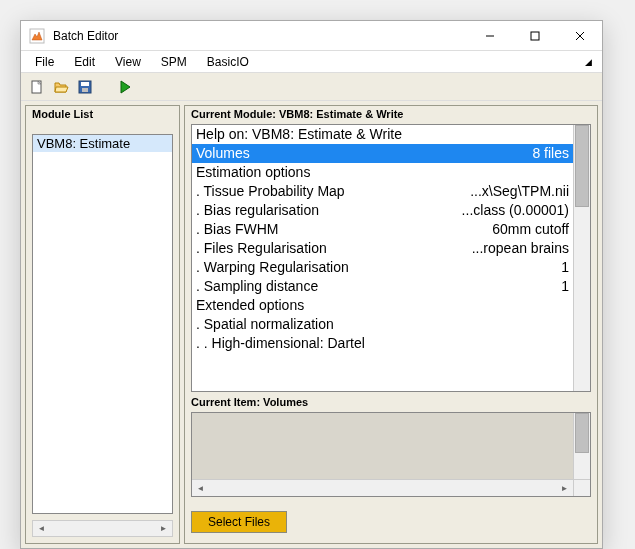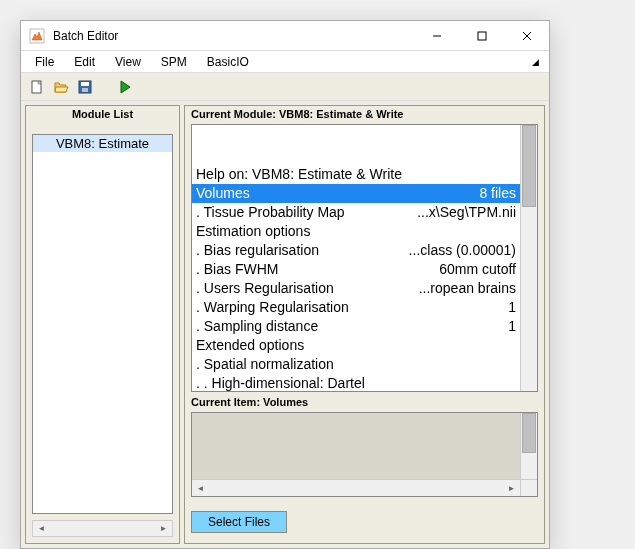--- a/index.html
+++ b/index.html
@@ -5,21 +5,21 @@
   * { box-sizing: border-box; }
   body {
     margin: 0;
     padding: 20px;
     background: #f0f0f0;
     font-family: "Segoe UI", Tahoma, sans-serif;
     font-size: 12px;
     color: #000;
   }
   .window {
-    width: 530px;
+    width: 583px;
     height: 529px;
     background: #efece1;
     border: 1px solid #aaa;
     box-shadow: 0 6px 24px rgba(0,0,0,0.18);
     display: flex;
     flex-direction: column;
   }
   .titlebar {
     height: 30px;
     background: #fff;
@@ -73,21 +73,21 @@
     gap: 4px;
     overflow: hidden;
   }
   .panel {
     border: 1px solid #9a9a8a;
     background: #efece1;
     display: flex;
     flex-direction: column;
     padding: 0;
   }
-  .panel-left { width: 155px; text-align: center; }
+  .panel-left { width: 155px; }
   .panel-right { flex: 1; }
   .panel-title {
     font-weight: bold;
     font-size: 11px;
     padding: 2px 6px;
     color: #000;
   }
   .listbox {
     margin: 2px 6px 6px 6px;
     background: #fff;
@@ -100,21 +100,21 @@
   .module-list-scroll {
     flex:1; display:flex; flex-direction:column;
   }
   .hscroll-track {
     height: 17px; background:#f0f0f0; border:1px solid #ccc;
     margin: 0 6px 6px 6px; display:flex; align-items:center; justify-content:space-between;
   }
   .hscroll-btn { width:17px; height:15px; display:flex; align-items:center; justify-content:center; font-size:8px; color:#666; }
 
   .param-list { height: 268px; margin-bottom:2px; position:relative; }
-  .param-list-inner { position:absolute; top:0; bottom:0; left:0; right:17px; overflow:hidden;margin-top:40px; }
+  .param-list-inner { position:absolute; top:0; bottom:0; left:0; right:17px; overflow:hidden; }
   .vscroll-strip { position:absolute; top:0; right:0; bottom:0; width:17px; background:#f0f0f0; border-left:1px solid #ccc;}
   .vscroll-thumb { position:absolute; top:0; left:1px; right:1px; height:82px; background:#c0c0c0; border:1px solid #aaa; }
   .prow {
     display:flex; padding: 0 4px; font-size: 14px; line-height:19px;
     white-space: nowrap;
   }
   .prow .label { flex:1; overflow:hidden; text-overflow:clip; }
   .prow .value { text-align:right; padding-left:8px; }
   .prow.help { font-size:14px; }
   .prow.selected { background:#1e87f0; color:#fff; }
@@ -126,21 +126,21 @@
   .irow.selected { background:#1e87f0; color:#fff; }
   .item-vscroll { position:absolute; top:0; right:0; bottom:17px; width:17px; background:#f0f0f0; border-left:1px solid #ccc;}
   .item-vthumb { position:absolute; top:0; left:1px; right:1px; height:40px; background:#c0c0c0; border:1px solid #aaa;}
   .item-hscroll { position:absolute; left:0; bottom:0; right:17px; height:17px; background:#f0f0f0; border-top:1px solid #ccc; display:flex; justify-content:space-between; align-items:center;}
   .item-corner { position:absolute; right:0; bottom:0; width:17px; height:17px; background:#f0f0f0; border-left:1px solid #ccc; border-top:1px solid #ccc;}
   .item-hscroll .hscroll-btn{ border:none;}
 
   .select-files-btn {
     margin: 8px 6px 6px 6px;
     width: 96px; height: 22px;
-    background:#7dd3fc;
+    background:#eab308;
     border:1px solid #8a8a7a;
     font-size:12px;
     padding-top:1px;
     cursor:default;
   }
 </style>
 </head>
 <body>
 
 <div class="window">
@@ -231,38 +231,38 @@
       <div class="listbox param-list">
         <div class="param-list-inner" id="param-list">
             <div class="prow help">
               <span class="label">Help on: VBM8: Estimate &amp; Write</span>
               <span class="value"></span>
             </div>
             <div class="prow selected">
               <span class="label">Volumes</span>
               <span class="value">8 files</span>
             </div>
+            <div class="prow group">
+              <span class="label">Estimation options</span>
+              <span class="value"></span>
+            </div>
             <div class="prow ">
               <span class="label"> . Tissue Probability Map</span>
               <span class="value">...x\Seg\TPM.nii</span>
             </div>
-            <div class="prow group">
-              <span class="label">Estimation options</span>
-              <span class="value"></span>
-            </div>
             <div class="prow ">
               <span class="label">. Bias regularisation</span>
               <span class="value">...class (0.00001)</span>
             </div>
             <div class="prow ">
               <span class="label">. Bias FWHM</span>
               <span class="value">60mm cutoff</span>
             </div>
             <div class="prow ">
-              <span class="label">. Users Regularisation</span>
+              <span class="label">. Files Regularisation</span>
               <span class="value">...ropean brains</span>
             </div>
             <div class="prow ">
               <span class="label">. Warping Regularisation</span>
               <span class="value">1</span>
             </div>
             <div class="prow ">
               <span class="label">. Sampling distance</span>
               <span class="value">1</span>
             </div>

